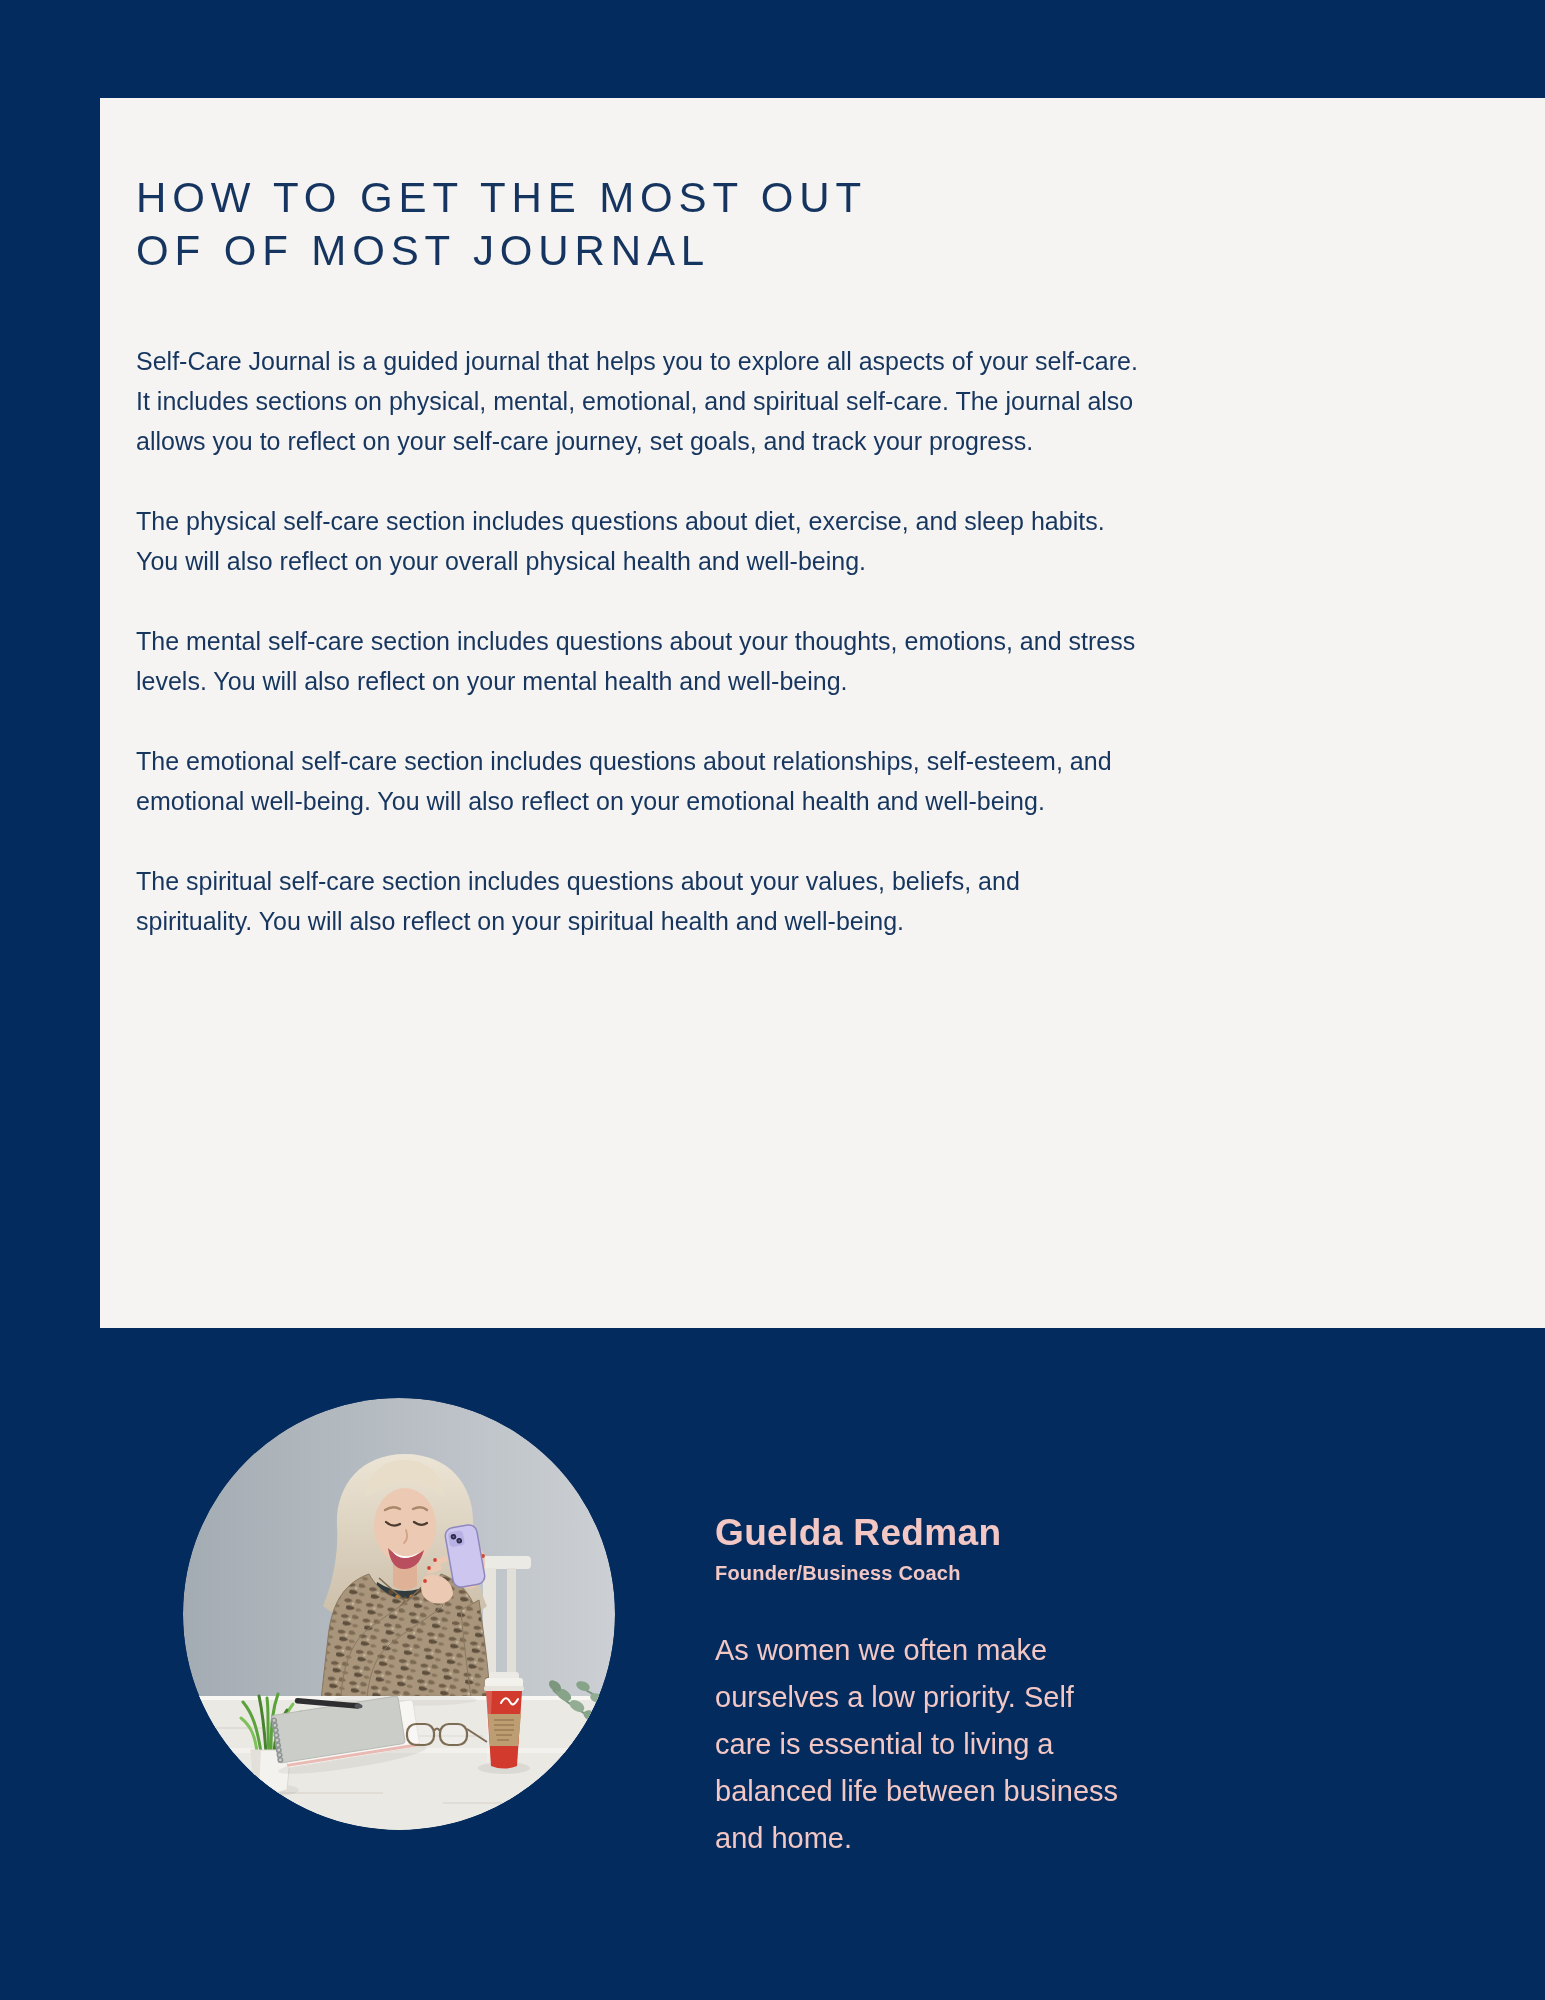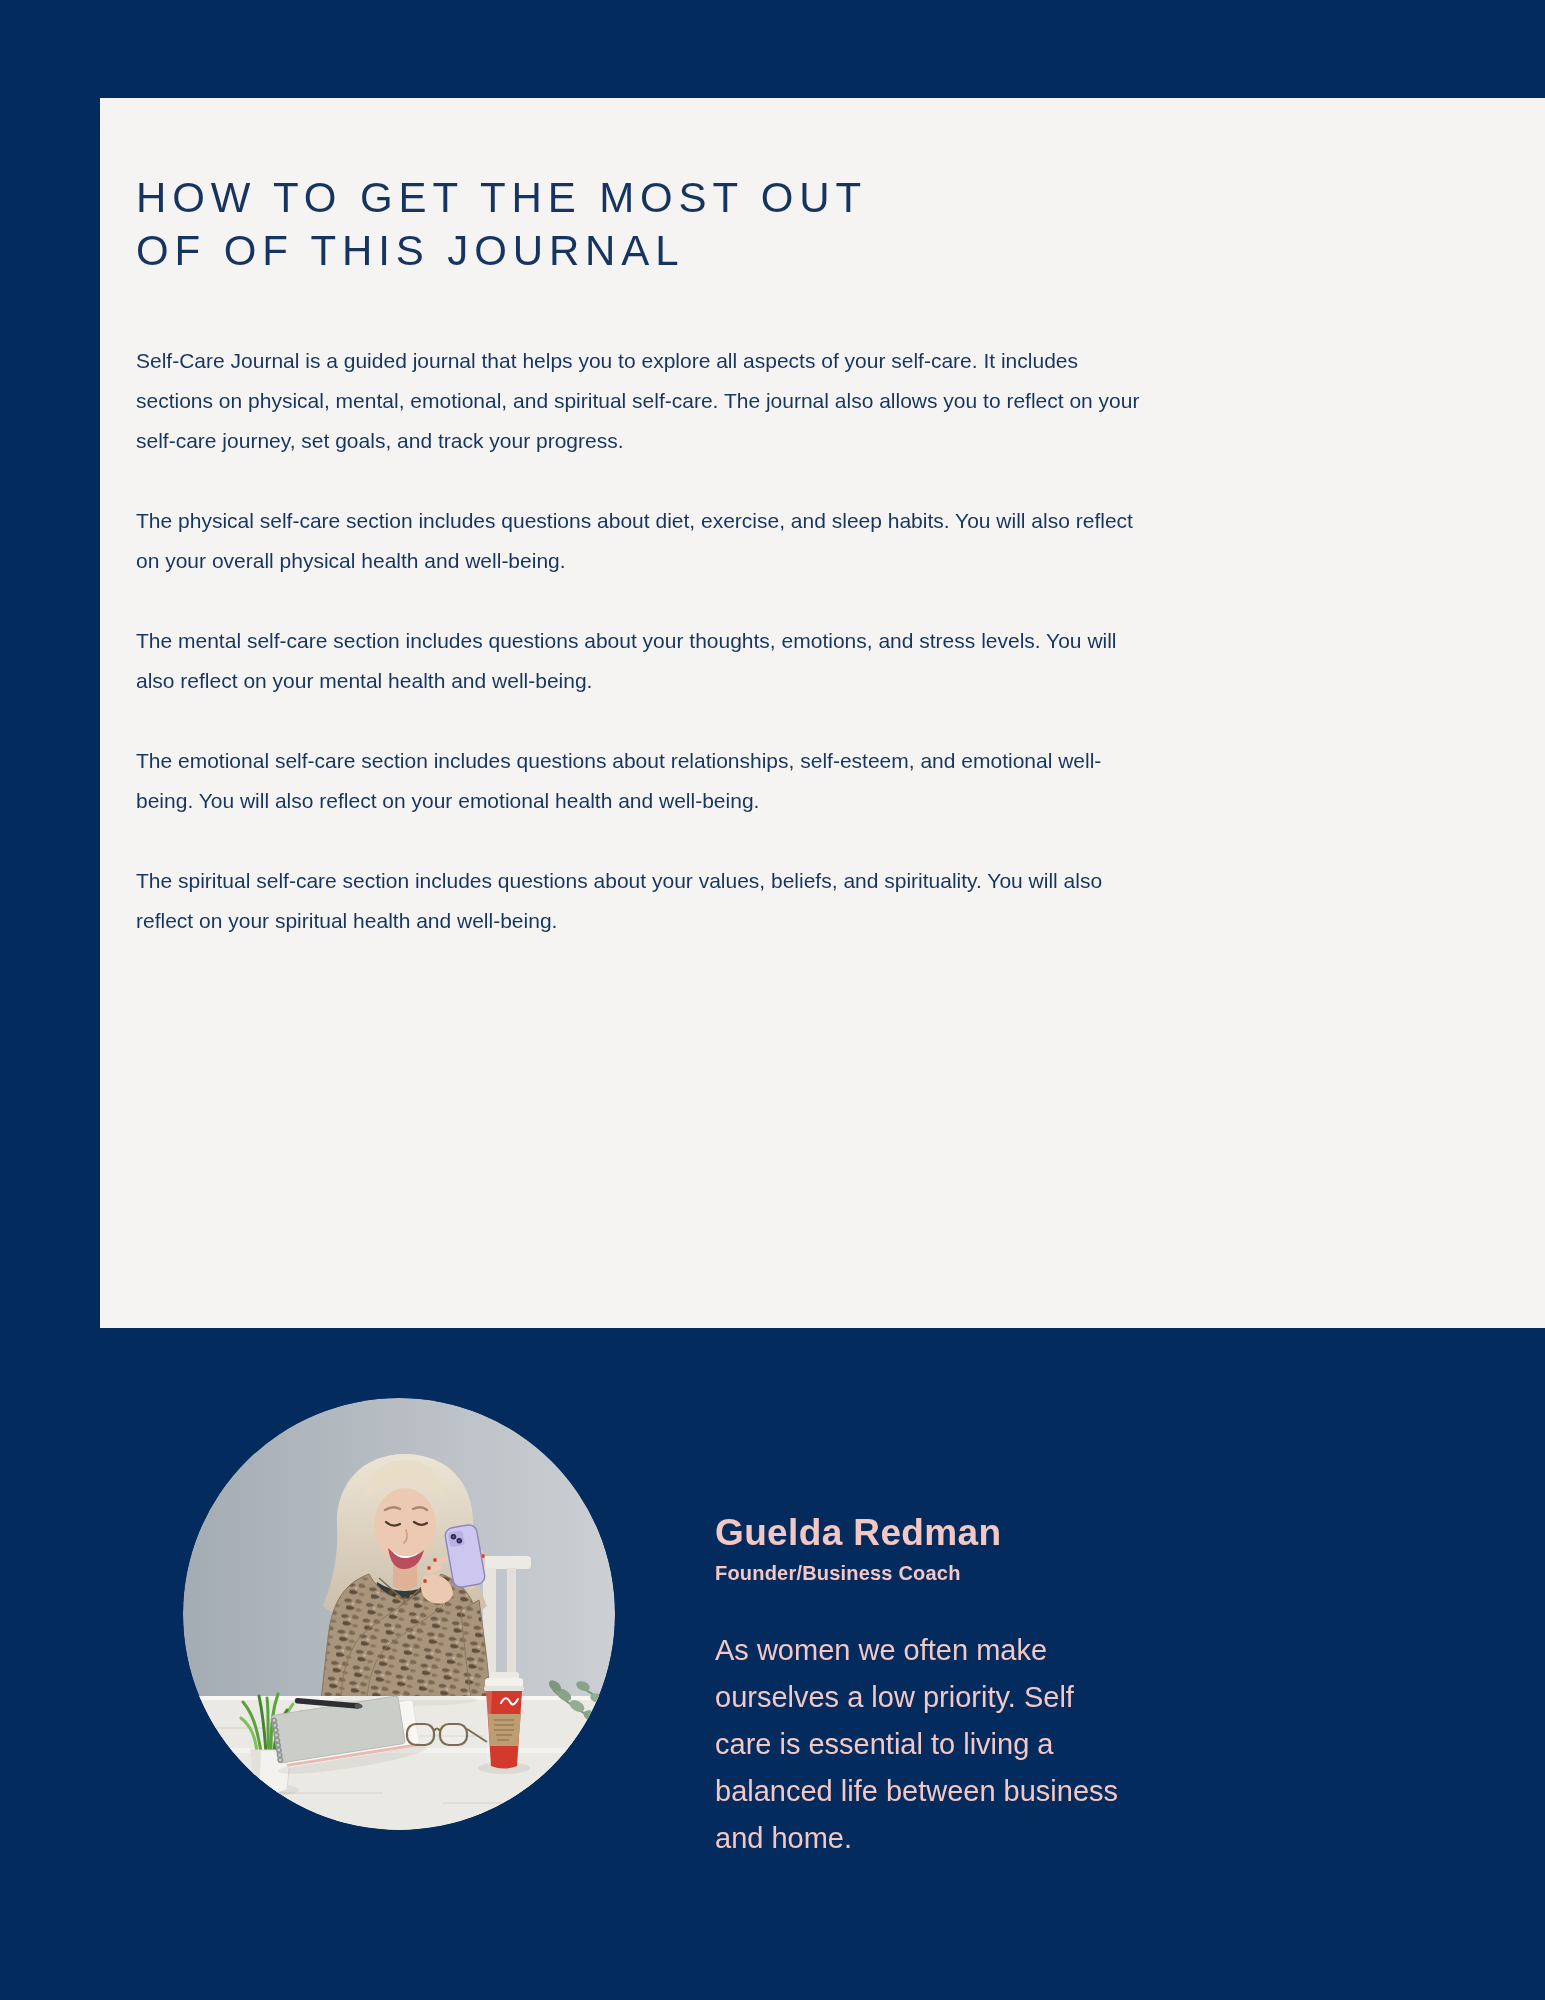--- a/index.html
+++ b/index.html
@@ -30,21 +30,21 @@
     color:var(--heading-text);
     font-size:42px;
     font-weight:400;
     letter-spacing:0.14em;
     line-height:1.25;
   }
   .body-copy{
     margin-top:64px;
     width:1005px;
     color:var(--body-text);
-    font-size:21px;
+    font-size:25px;
     line-height:40px;
   }
   .body-copy p{margin:0 0 40px 0;}
   .profile{
     position:absolute;
     left:0; top:1319px;
     width:1545px; height:582px;
   }
   .photo-circle{
     position:absolute;
@@ -80,21 +80,21 @@
     margin-top:42px;
     width:420px;
   }
 </style>
 </head>
 <body>
 
 <section class="card">
   <h1 class="title">
     <span>HOW TO GET THE MOST OUT</span><br>
-    <span>OF OF THIS JOURNAL</span>
+    <span>OF OF MOST JOURNAL</span>
   </h1>
   <div class="body-copy">
     <p>Self-Care Journal is a guided journal that helps you to explore all aspects of your self-care. It includes sections on physical, mental, emotional, and spiritual self-care. The journal also allows you to reflect on your self-care journey, set goals, and track your progress.</p>
     <p>The physical self-care section includes questions about diet, exercise, and sleep habits. You will also reflect on your overall physical health and well-being.</p>
     <p>The mental self-care section includes questions about your thoughts, emotions, and stress levels. You will also reflect on your mental health and well-being.</p>
     <p>The emotional self-care section includes questions about relationships, self-esteem, and emotional well-being. You will also reflect on your emotional health and well-being.</p>
     <p>The spiritual self-care section includes questions about your values, beliefs, and spirituality. You will also reflect on your spiritual health and well-being.</p>
   </div>
 </section>
 

